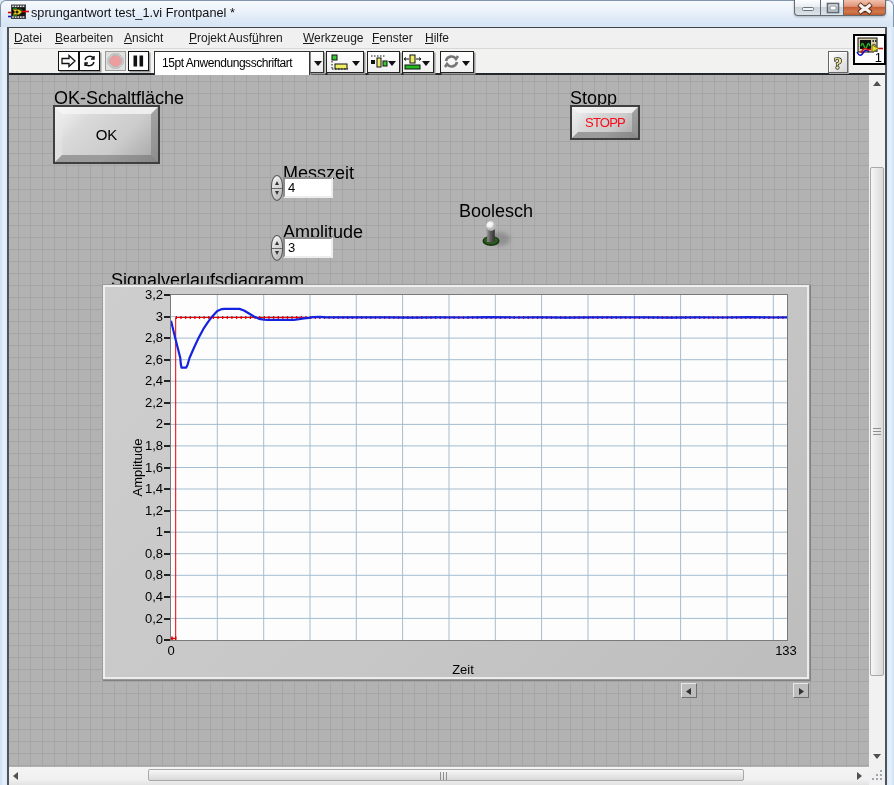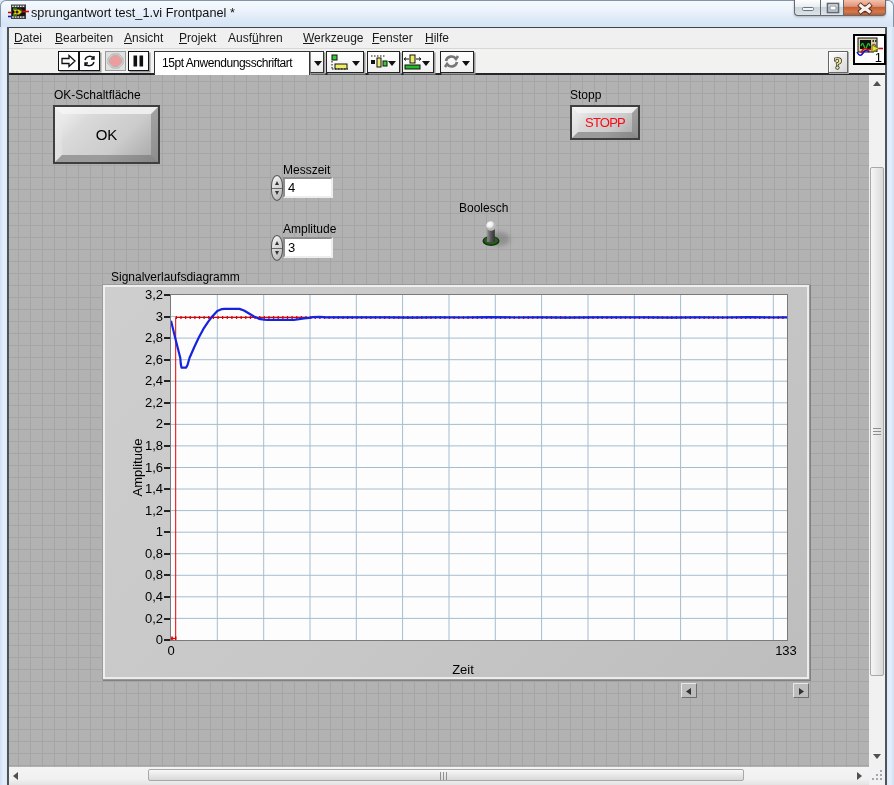--- a/index.html
+++ b/index.html
@@ -22,21 +22,21 @@
 .ddbtn{position:absolute;top:2px;height:22px;background:linear-gradient(180deg,#ffffff,#f0f0f0);border:1px solid #222;box-shadow:1.5px 1.5px 0 #9b9b9b}
 .ddbtn .dar{position:absolute;right:3px;top:9px;width:0;height:0;border-left:4px solid transparent;border-right:4px solid transparent;border-top:5px solid #111}
 #fontbox{position:absolute;left:145px;top:2px;width:156px;height:34px;background:#fff;border:1px solid #333;font-size:12px;letter-spacing:-0.45px;white-space:nowrap;padding:4px 0 0 7px;overflow:hidden;box-shadow:1.5px 1.5px 0 #9b9b9b}
 #fontarr{position:absolute;left:301px;top:2px;width:14px;height:22px;background:linear-gradient(180deg,#fff,#ececec);border:1px solid #333;border-left:1px solid #888;box-shadow:1.5px 1.5px 0 #9b9b9b}
 #fontarr:before{content:"";position:absolute;left:3px;top:9px;width:0;height:0;border-left:4px solid transparent;border-right:4px solid transparent;border-top:5px solid #111}
 #helpbtn{position:absolute;left:819px;top:2px;width:20px;height:22px;background:linear-gradient(135deg,#ffffff,#d8d8d8);border:1px solid #666;box-shadow:inset 1px 1px 0 #fff,1px 1px 0 #aaa;text-align:center}
 #viicon{left:853px;top:34px;width:33px;height:31px;background:#fff;border:2px solid #000;z-index:5}
 #viicon .one{position:absolute;right:2px;bottom:0px;font-size:13px;color:#000;background:#fff;line-height:11px;padding-left:1px}
 
 #panel{left:9px;top:75px;width:860px;height:692px;background-color:#b2b2b2;background-image:repeating-linear-gradient(to right,transparent 0 9px,#a5a5a5 9px 10px,transparent 10px 12px),repeating-linear-gradient(to bottom,transparent 0 6px,#a5a5a5 6px 7px,transparent 7px 12px)}
-.lbl{position:absolute;font-size:12px;color:#000;white-space:nowrap}
+.lbl{position:absolute;font-size:18px;color:#000;white-space:nowrap}
 .lvbtn{position:absolute;border:2px solid #3f3f3f;display:flex;align-items:center;justify-content:center}
 .lvbtn:before{content:"";position:absolute;left:0;top:0;right:0;bottom:0;border-style:solid;border-width:var(--bw,7px);border-color:#eeeeee #a4a4a4 #9b9b9b #e0e0e0;background:linear-gradient(135deg,#e2e2e2 0%,#d2d2d2 45%,#c2c2c2 100%)}
 .lvbtn span{position:relative}
 .lvbtn:after{content:"";position:absolute;left:0;top:0;right:0;bottom:0;background:linear-gradient(135deg,rgba(255,255,255,.5) 0%,rgba(255,255,255,0) 28%,rgba(0,0,0,0) 62%,rgba(0,0,0,.14) 100%)}
 .numfield{position:absolute;border-top:2px solid #8e8e8e;border-left:2px solid #8e8e8e;border-right:2px solid #ededed;border-bottom:2px solid #ededed;background:#fff;font-size:13px;padding:1px 0 0 3px;color:#000}
 .spin{position:absolute;width:12px;height:26px;border-radius:7px/13px;border:1px solid #555;background:linear-gradient(135deg,#f7f7f7,#b5b5b5);overflow:hidden}
 .spin:before{content:"";position:absolute;left:0;right:0;top:12px;height:1px;background:#666}
 .spin .up{position:absolute;left:2.5px;top:5px;width:0;height:0;border-left:2.5px solid transparent;border-right:2.5px solid transparent;border-bottom:4px solid #333}
 .spin .dn{position:absolute;left:2.5px;bottom:5px;width:0;height:0;border-left:2.5px solid transparent;border-right:2.5px solid transparent;border-top:4px solid #333}
 
@@ -102,21 +102,21 @@
       <svg width="42" height="17">
         <path d="M15,4 L21,9.5 L27,4 M15,13 L21,8 L27,13" stroke="#5a2613" stroke-width="5" fill="none"></path>
         <path d="M15.5,4.5 L21,9.2 L26.5,4.5 M15.5,12.5 L21,8.2 L26.5,12.5" stroke="#f4f0ee" stroke-width="3" fill="none"></path>
       </svg>
     </div>
 </div>
 <div class="abs" id="menubar">
   <span class="mi" style="left:5px"><u>D</u>atei</span>
   <span class="mi" style="left:46px"><u>B</u>earbeiten</span>
   <span class="mi" style="left:115px"><u>A</u>nsicht</span>
-  <span class="mi" style="left:170px"><u>P</u>rojekt</span>
+  <span class="mi" style="left:180px"><u>P</u>rojekt</span>
   <span class="mi" style="left:219px">Ausf<u>ü</u>hren</span>
   <span class="mi" style="left:294px"><u>W</u>erkzeuge</span>
   <span class="mi" style="left:363px"><u>F</u>enster</span>
   <span class="mi" style="left:416px"><u>H</u>ilfe</span>
 </div>
 <div class="abs" id="toolbar">
   <div class="tbtn" style="left:49px"><svg width="19" height="18" viewBox="0 0 19 18">
         <path d="M3,6.5 h7 V3.5 l6,5.5 -6,5.5 V11.5 h-7 z" fill="#fff" stroke="#111" stroke-width="1.3"></path>
       </svg></div>
   <div class="tbtn" style="left:70px"><svg width="19" height="18" viewBox="0 0 19 18">

